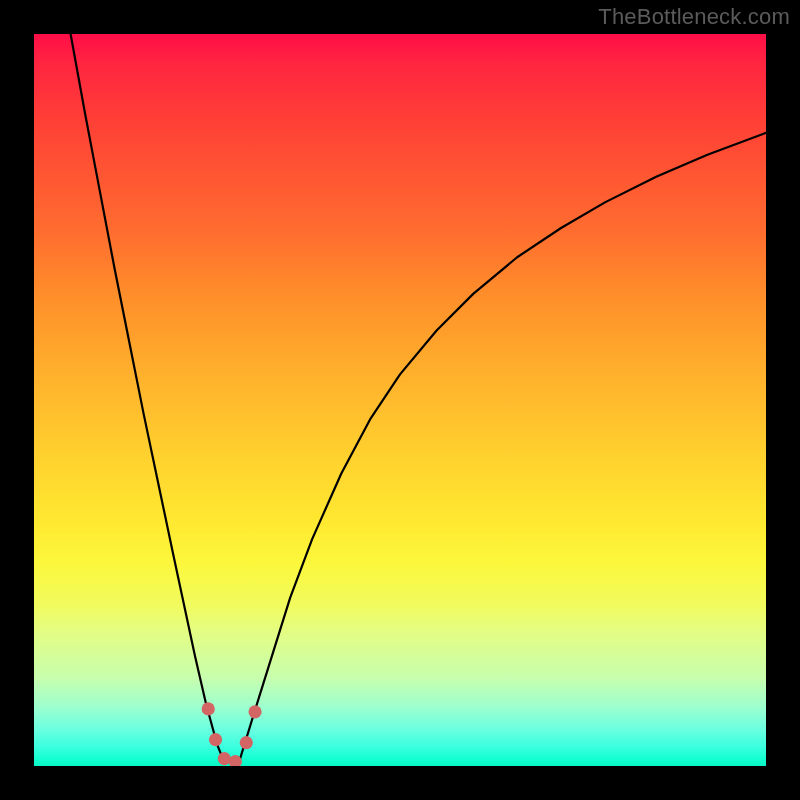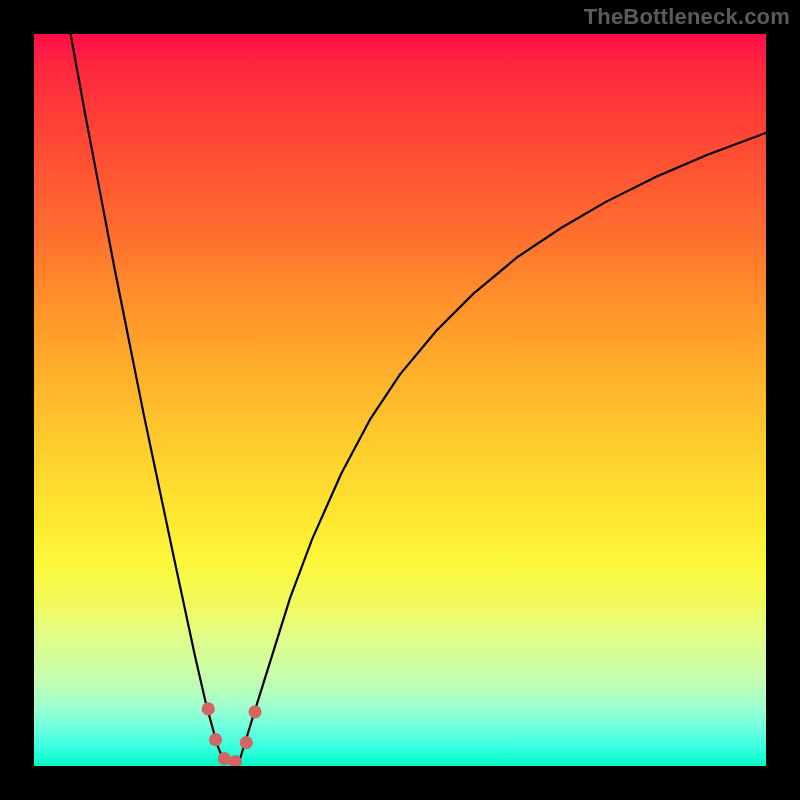--- a/index.html
+++ b/index.html
@@ -9,21 +9,21 @@
     left: 0; top: 0;
     width: 800px; height: 800px;
     background: #000;
   }
   .watermark {
     position: absolute;
     top: 4px;
     right: 10px;
     font-family: Arial, Helvetica, sans-serif;
     font-size: 22px;
-    font-weight: 700;
+    font-weight: 400;
     color: #5b5b5b;
     letter-spacing: 0.2px;
   }
   .plot {
     position: absolute;
     left: 34px;
     top: 34px;
     width: 732px;
     height: 732px;
     background: linear-gradient(to bottom,

